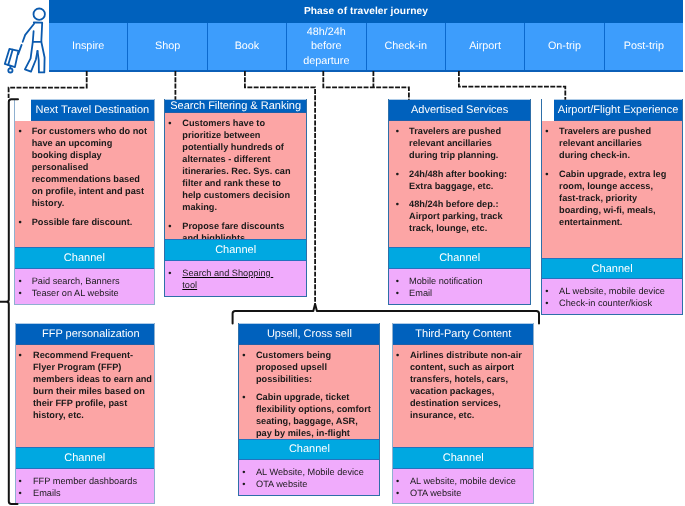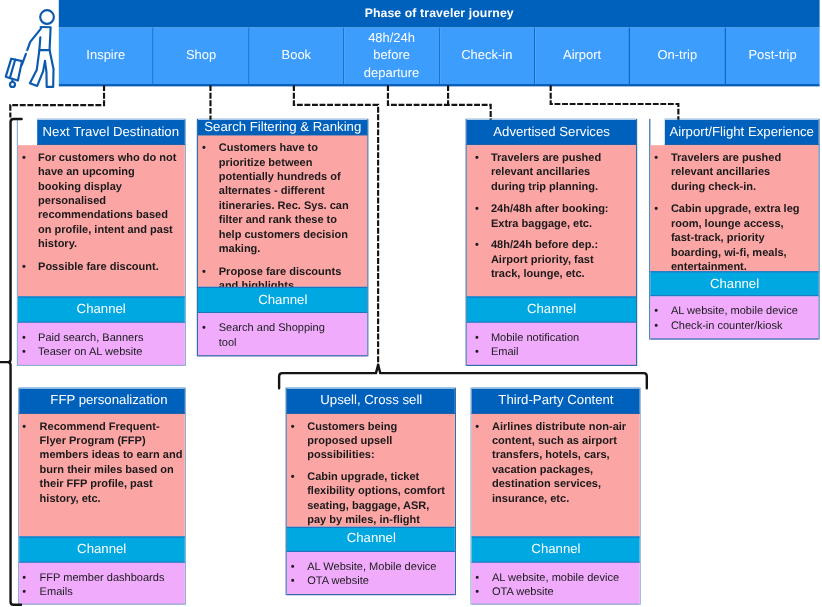--- a/index.html
+++ b/index.html
@@ -101,45 +101,45 @@
 <div class="card" style="left:164.3px;top:99.4px;width:142.7px;border-left-color:#2E6FA8;border-right-color:#2E6FA8;">
   <div class="card-head" style="height:14px;">Search Filtering &amp; Ranking</div>
   <div class="card-body" style="height:126.1px;padding-left:17.0px;">
     <ul class="bl" style="width:116px;--bx:-12.399999999999999px;">
       <li>Customers have to prioritize between potentially hundreds of alternates - different itineraries. Rec. Sys. can filter and rank these to help customers decision making.</li>
       <li>Propose fare discounts and highlights.</li>
     </ul>
   </div>
   <div class="chan-head" style="height:21.2px;">Channel</div>
   <div class="chan-body" style="height:36.0px;padding-left:17.0px;border-bottom-color:#2E6FA8;">
-    <ul class="bl tight" style="--bx:-12.399999999999999px;width:95px;">
+    <ul class="bl tight" style="--bx:-12.399999999999999px;width:95px;text-decoration:underline;">
       <li>Search and Shopping tool</li>
     </ul>
   </div>
 </div>
 <div class="card" style="left:388.3px;top:99.4px;width:142.7px;border-left-color:#2E6FA8;border-right-color:#2E6FA8;">
   <div class="card-head" style="height:21.9px;">Advertised Services</div>
   <div class="card-body" style="height:126.1px;padding-left:19.8px;">
     <ul class="bl" style="width:110px;--bx:-11.7px;">
       <li>Travelers are pushed relevant ancillaries during trip planning.</li>
       <li>24h/48h after booking: Extra baggage, etc.</li>
-      <li>48h/24h before dep.: Airport priority, fast track, lounge, etc.</li>
+      <li>48h/24h before dep.: Airport parking, track track, lounge, etc.</li>
     </ul>
   </div>
   <div class="chan-head" style="height:21.2px;">Channel</div>
   <div class="chan-body" style="height:36.0px;padding-left:19.8px;border-bottom-color:#2E6FA8;">
     <ul class="bl tight" style="--bx:-11.7px;width:115px;">
       <li>Mobile notification</li>
       <li>Email</li>
     </ul>
   </div>
 </div>
 <div class="card" style="left:541.2px;top:99.4px;width:141.8px;border-left-color:#2E6FA8;border-right-color:#2E6FA8;">
   <div class="card-head" style="height:21.9px;margin-left:12px;">Airport/Flight Experience</div>
-  <div class="card-body" style="height:105px;padding-left:16.900000000000002px;">
+  <div class="card-body" style="height:137px;padding-left:16.900000000000002px;">
     <ul class="bl" style="width:112px;--bx:-12.3px;">
       <li>Travelers are pushed relevant ancillaries during check-in.</li>
       <li>Cabin upgrade, extra leg room, lounge access, fast-track, priority boarding, wi-fi, meals, entertainment.</li>
     </ul>
   </div>
   <div class="chan-head" style="height:21.2px;">Channel</div>
   <div class="chan-body" style="height:36.0px;padding-left:16.900000000000002px;border-bottom-color:#2E6FA8;">
     <ul class="bl tight" style="--bx:-12.3px;width:115px;">
       <li>AL website, mobile device</li>
       <li>Check-in counter/kiosk</li>

